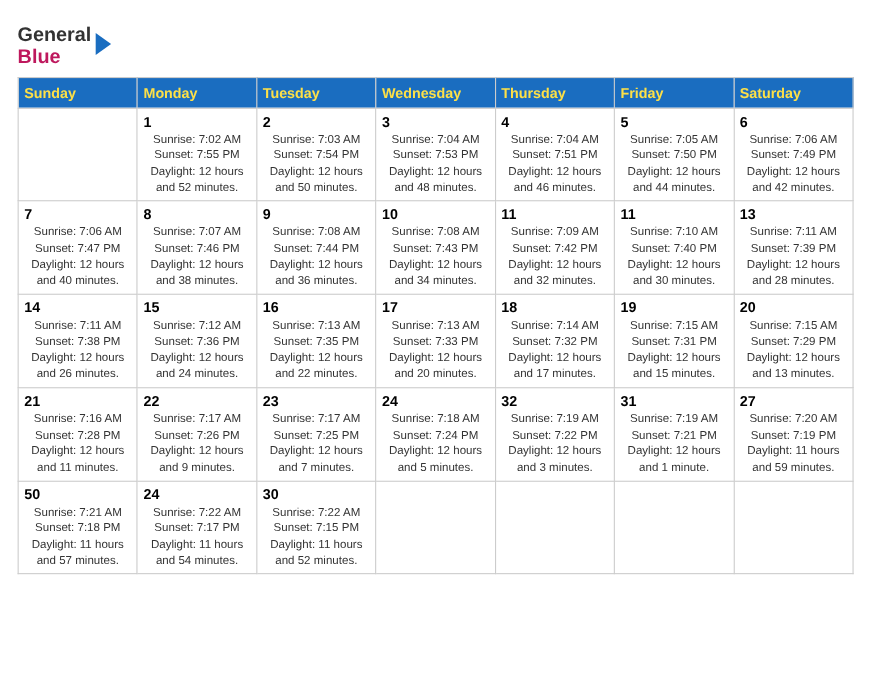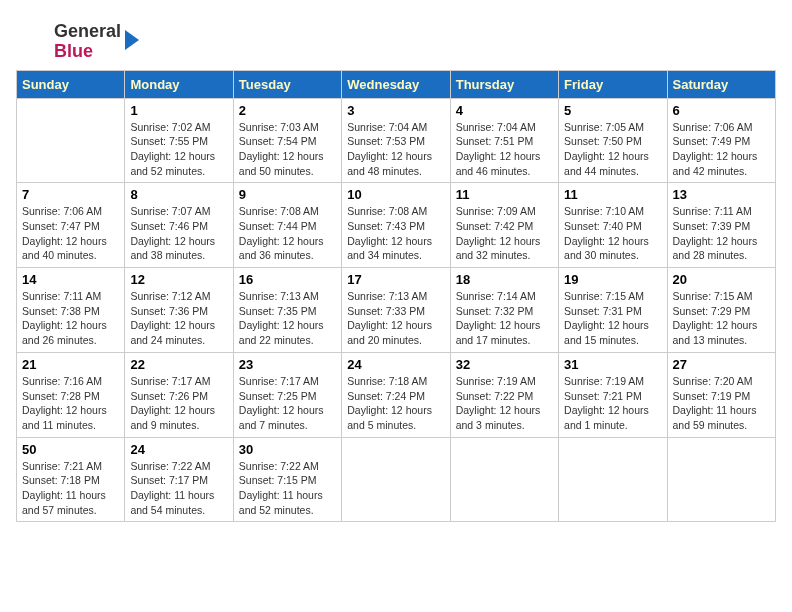--- a/index.html
+++ b/index.html
@@ -13,21 +13,20 @@
     .header {
       display: flex;
       align-items: flex-start;
       justify-content: space-between;
       margin-bottom: 8px;
     }
     .logo {
       display: flex;
       align-items: center;
       margin-top: 6px;
-      margin-left: 38px;
     }
     .logo-text {
       font-size: 18px;
       font-weight: bold;
       line-height: 1.1;
     }
     .logo-text .general { color: #333; }
     .logo-text .blue { color: #be185d; }
     .logo-arrow {
       width: 0; height: 0;
@@ -48,21 +47,21 @@
       font-weight: normal;
       color: #444;
     }
     table {
       width: 100%;
       border-collapse: collapse;
       font-size: 11px;
     }
     thead tr th {
       background-color: #1a6dc0;
-      color: #fef9c3;
+      color: #fde047;
       text-align: left;
       padding: 6px 5px;
       font-size: 13px;
       font-weight: bold;
       border: 1px solid #ccc;
     }
     tbody tr td {
       border: 1px solid #ccc;
       vertical-align: top;
       padding: 4px 5px;
@@ -73,20 +72,21 @@
     .day-number {
       font-weight: bold;
       font-size: 13px;
       display: block;
       margin-bottom: 2px;
     }
     .sun-info {
       color: #333;
       line-height: 1.4;
       font-size: 10.5px;
+      text-align: center;
     }
     tbody tr:nth-child(odd) td { background: #fff; }
     tbody tr td:first-child { }
   </style>
 </head>
 <body>
 
 <div class="header">
   <div class="logo">
     <div>
@@ -172,21 +172,21 @@
           <span class="day-number">13</span>
           <div class="sun-info">Sunrise: 7:11 AM<br>Sunset: 7:39 PM<br>Daylight: 12 hours and 28 minutes.</div>
         </td>
       </tr>
       <tr>
         <td>
           <span class="day-number">14</span>
           <div class="sun-info">Sunrise: 7:11 AM<br>Sunset: 7:38 PM<br>Daylight: 12 hours and 26 minutes.</div>
         </td>
         <td>
-          <span class="day-number">12</span>
+          <span class="day-number">15</span>
           <div class="sun-info">Sunrise: 7:12 AM<br>Sunset: 7:36 PM<br>Daylight: 12 hours and 24 minutes.</div>
         </td>
         <td>
           <span class="day-number">16</span>
           <div class="sun-info">Sunrise: 7:13 AM<br>Sunset: 7:35 PM<br>Daylight: 12 hours and 22 minutes.</div>
         </td>
         <td>
           <span class="day-number">17</span>
           <div class="sun-info">Sunrise: 7:13 AM<br>Sunset: 7:33 PM<br>Daylight: 12 hours and 20 minutes.</div>
         </td>

